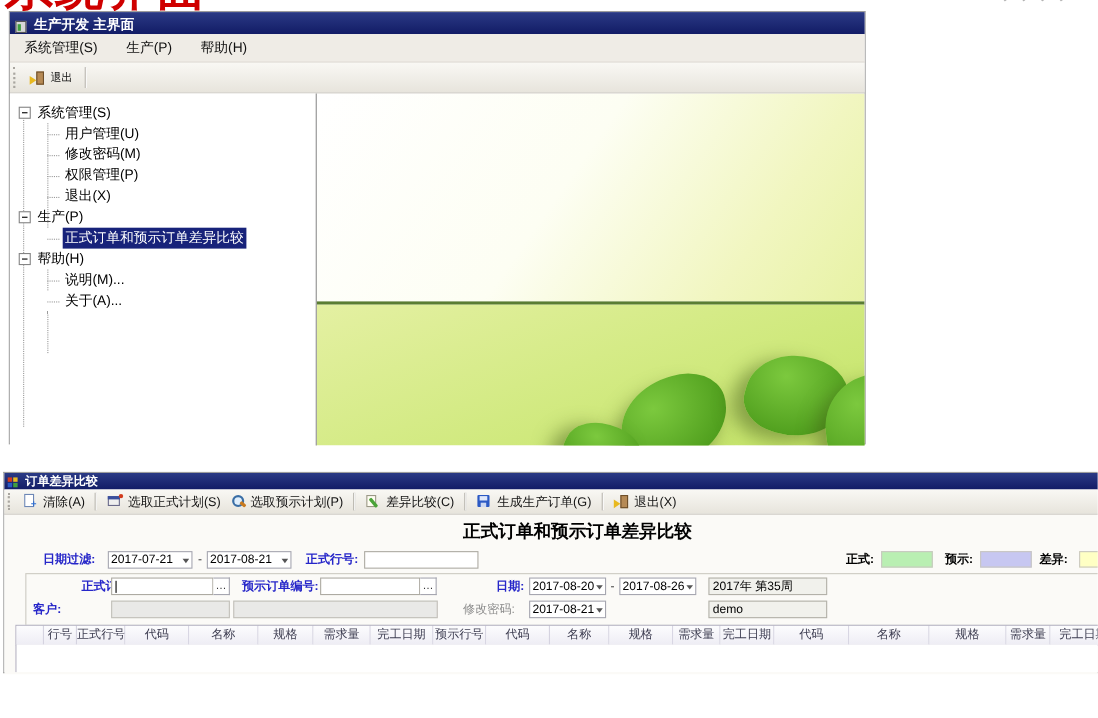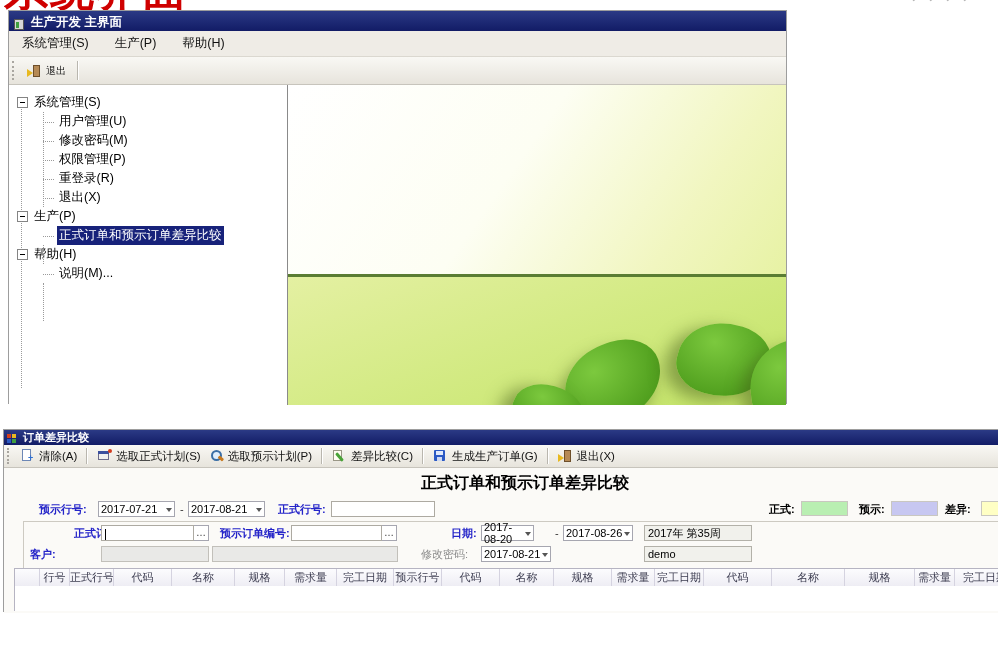--- a/index.html
+++ b/index.html
@@ -162,41 +162,41 @@
           <div class="trow child">
             <span class="dash"></span>
             <span class="lab">修改密码(M)</span>
           </div>
           <div class="trow child">
             <span class="dash"></span>
             <span class="lab">权限管理(P)</span>
           </div>
           <div class="trow child">
             <span class="dash"></span>
-            <span class="lab">重登录(R)</span>
-          </div>
-          <div class="trow child">
-            <span class="dash"></span>
             <span class="lab">退出(X)</span>
           </div>
           <div class="trow">
             <span class="exp"></span>
             <span class="lab">生产(P)</span>
           </div>
           <div class="trow child selected">
             <span class="dash"></span>
             <span class="lab">正式订单和预示订单差异比较</span>
           </div>
           <div class="trow">
             <span class="exp"></span>
             <span class="lab">帮助(H)</span>
           </div>
           <div class="trow child">
             <span class="dash"></span>
             <span class="lab">说明(M)...</span>
+          </div>
+          <div class="trow child">
+            <span class="dash"></span>
+            <span class="lab">关于(A)...</span>
           </div>
         </div>
       </div>
 
       <div class="imagepanel">
         <div class="img-top"></div>
         <div class="img-line"></div>
         <div class="img-bot"></div>
         <div class="leaf" style="left:275px;top:258px;width:100px;height:78px;transform:rotate(-18deg);"></div>
         <div class="leaf" style="left:390px;top:238px;width:92px;height:74px;transform:rotate(16deg);"></div>
@@ -265,21 +265,21 @@
             <i class="panel"></i>
             <i class="arrow"></i>
           </span>
         <span>退出(X)</span>
       </span>
     </div>
 
     <div class="content">
       <div class="cmp-heading">正式订单和预示订单差异比较</div>
 
-      <span class="flabel" style="left:35px;top:33px;">预示行号:</span>
+      <span class="flabel" style="left:35px;top:33px;">日期过滤:</span>
       <div class="combo" style="left:94px;top:33px;width:77px;">
         <span>2017-07-21</span>
           <span class="arr"></span>
       </div>
       <span class="dash-lbl" style="left:176px;top:33px;">-</span>
       <div class="combo" style="left:184px;top:33px;width:77px;">
         <span>2017-08-21</span>
           <span class="arr"></span>
       </div>
       <span class="flabel" style="left:274px;top:33px;">正式行号:</span>
@@ -294,21 +294,21 @@
 
       <div class="gbox" style="left:19px;top:53px;width:1003px;height:46px;"></div>
 
       <span class="flabel" style="left:26px;top:57px;margin-left:44px;">正式订单编号:</span>
       <div class="field" style="left:97px;top:57px;width:93px;"><span class="caret"></span></div>
       <span class="browse" style="left:190px;top:57px;">…</span>
       <span class="flabel" style="left:216px;top:57px;">预示订单编号:</span>
       <div class="field" style="left:287px;top:57px;width:91px;"></div>
       <span class="browse" style="left:378px;top:57px;">…</span>
       <span class="flabel" style="left:447px;top:57px;">日期:</span>
-      <div class="combo" style="left:477px;top:57px;width:53px;">
+      <div class="combo" style="left:477px;top:57px;width:70px;">
         <span>2017-08-20</span>
           <span class="arr"></span>
       </div>
       <span class="dash-lbl" style="left:551px;top:57px;">-</span>
       <div class="combo" style="left:559px;top:57px;width:70px;">
         <span>2017-08-26</span>
           <span class="arr"></span>
       </div>
       <div class="field lite" style="left:640px;top:57px;width:108px;"><span>2017年 第35周</span></div>
 

